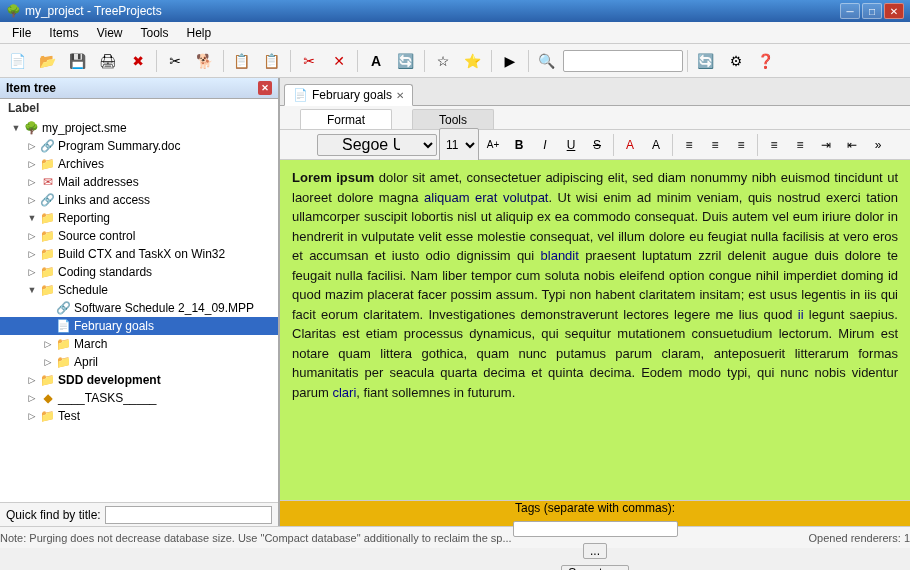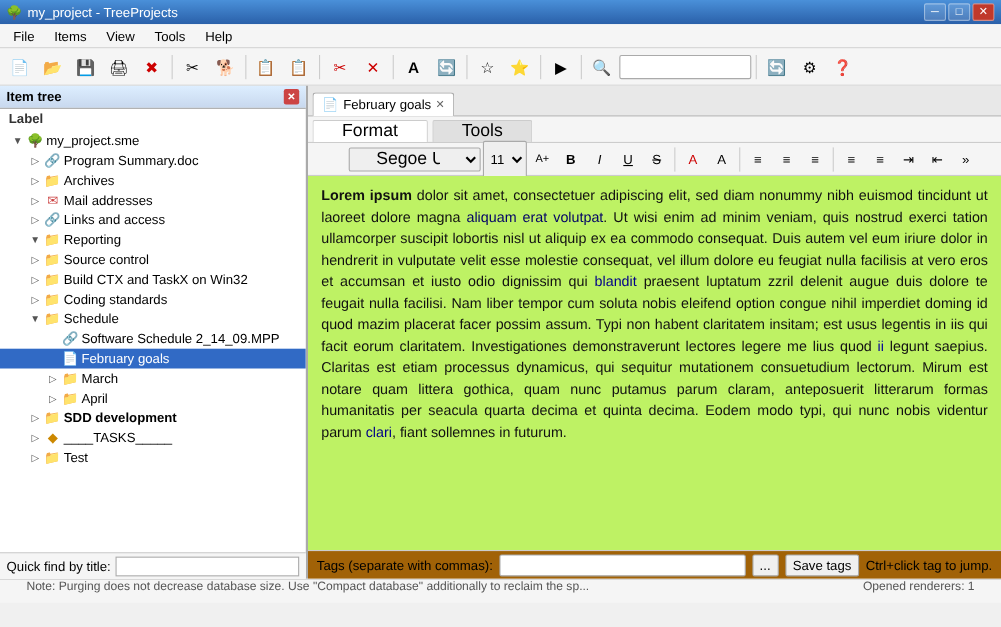--- a/index.html
+++ b/index.html
@@ -189,27 +189,27 @@
     
     .format-tools-bar {
       border-bottom: 1px solid #ccc;
       display: flex;
       background: #f5f5f5;
       height: 24px;
       align-items: flex-end;
     }
     .fmt-tab {
       padding: 3px 26px;
-      font-size: 16px;
+      font-size: 12px;
       cursor: pointer;
       border: 1px solid #ccc;
       border-bottom: none;
       border-radius: 2px 2px 0 0;
       background: #e0e0e0;
-      margin-left: 4px;
+      margin-left: 20px;
       height: 20px;
       display: flex; align-items: center;
     }
     .fmt-tab.active { background: white; }
 
     
     .formatting-toolbar {
       display: flex;
       align-items: center;
       background: #f5f5f5;
@@ -256,27 +256,28 @@
       font-size: 13px;
       line-height: 1.5;
       color: #111;
       background: #bef264;
     }
     .editor-area p { margin-bottom: 8px; text-align: justify; }
 
     
     .tags-bar {
       border-top: 1px solid #ccc;
-      background: #a16207;
+      background: #eab308;
       height: 26px;
       display: flex;
       align-items: center;
       padding: 0 8px;
       gap: 6px;
       font-size: 12px;
+      flex-direction: column;
     }
     .tags-input {
       flex: 1;
       height: 20px;
       border: 1px solid #aaa;
       border-radius: 2px;
       padding: 0 4px;
       font-size: 12px;
     }
     .tags-btn {
@@ -288,22 +289,22 @@
       cursor: pointer;
       font-size: 12px;
     }
 
     
     .status-bar {
       background: #f5f5f5;
       border-top: 1px solid #ccc;
       height: 22px;
       display: flex;
-      align-items: flex-start;
-      padding: 0 24px;
+      align-items: center;
+      padding: 0 0;
       font-size: 11px;
       color: #555;
       justify-content: space-between;
     }
 
     
     .icon-folder { color: #d4a000; }
     .icon-link { color: #4a7cc7; }
     .icon-mail { color: #cc4444; }
     .icon-task { color: #cc8800; }

